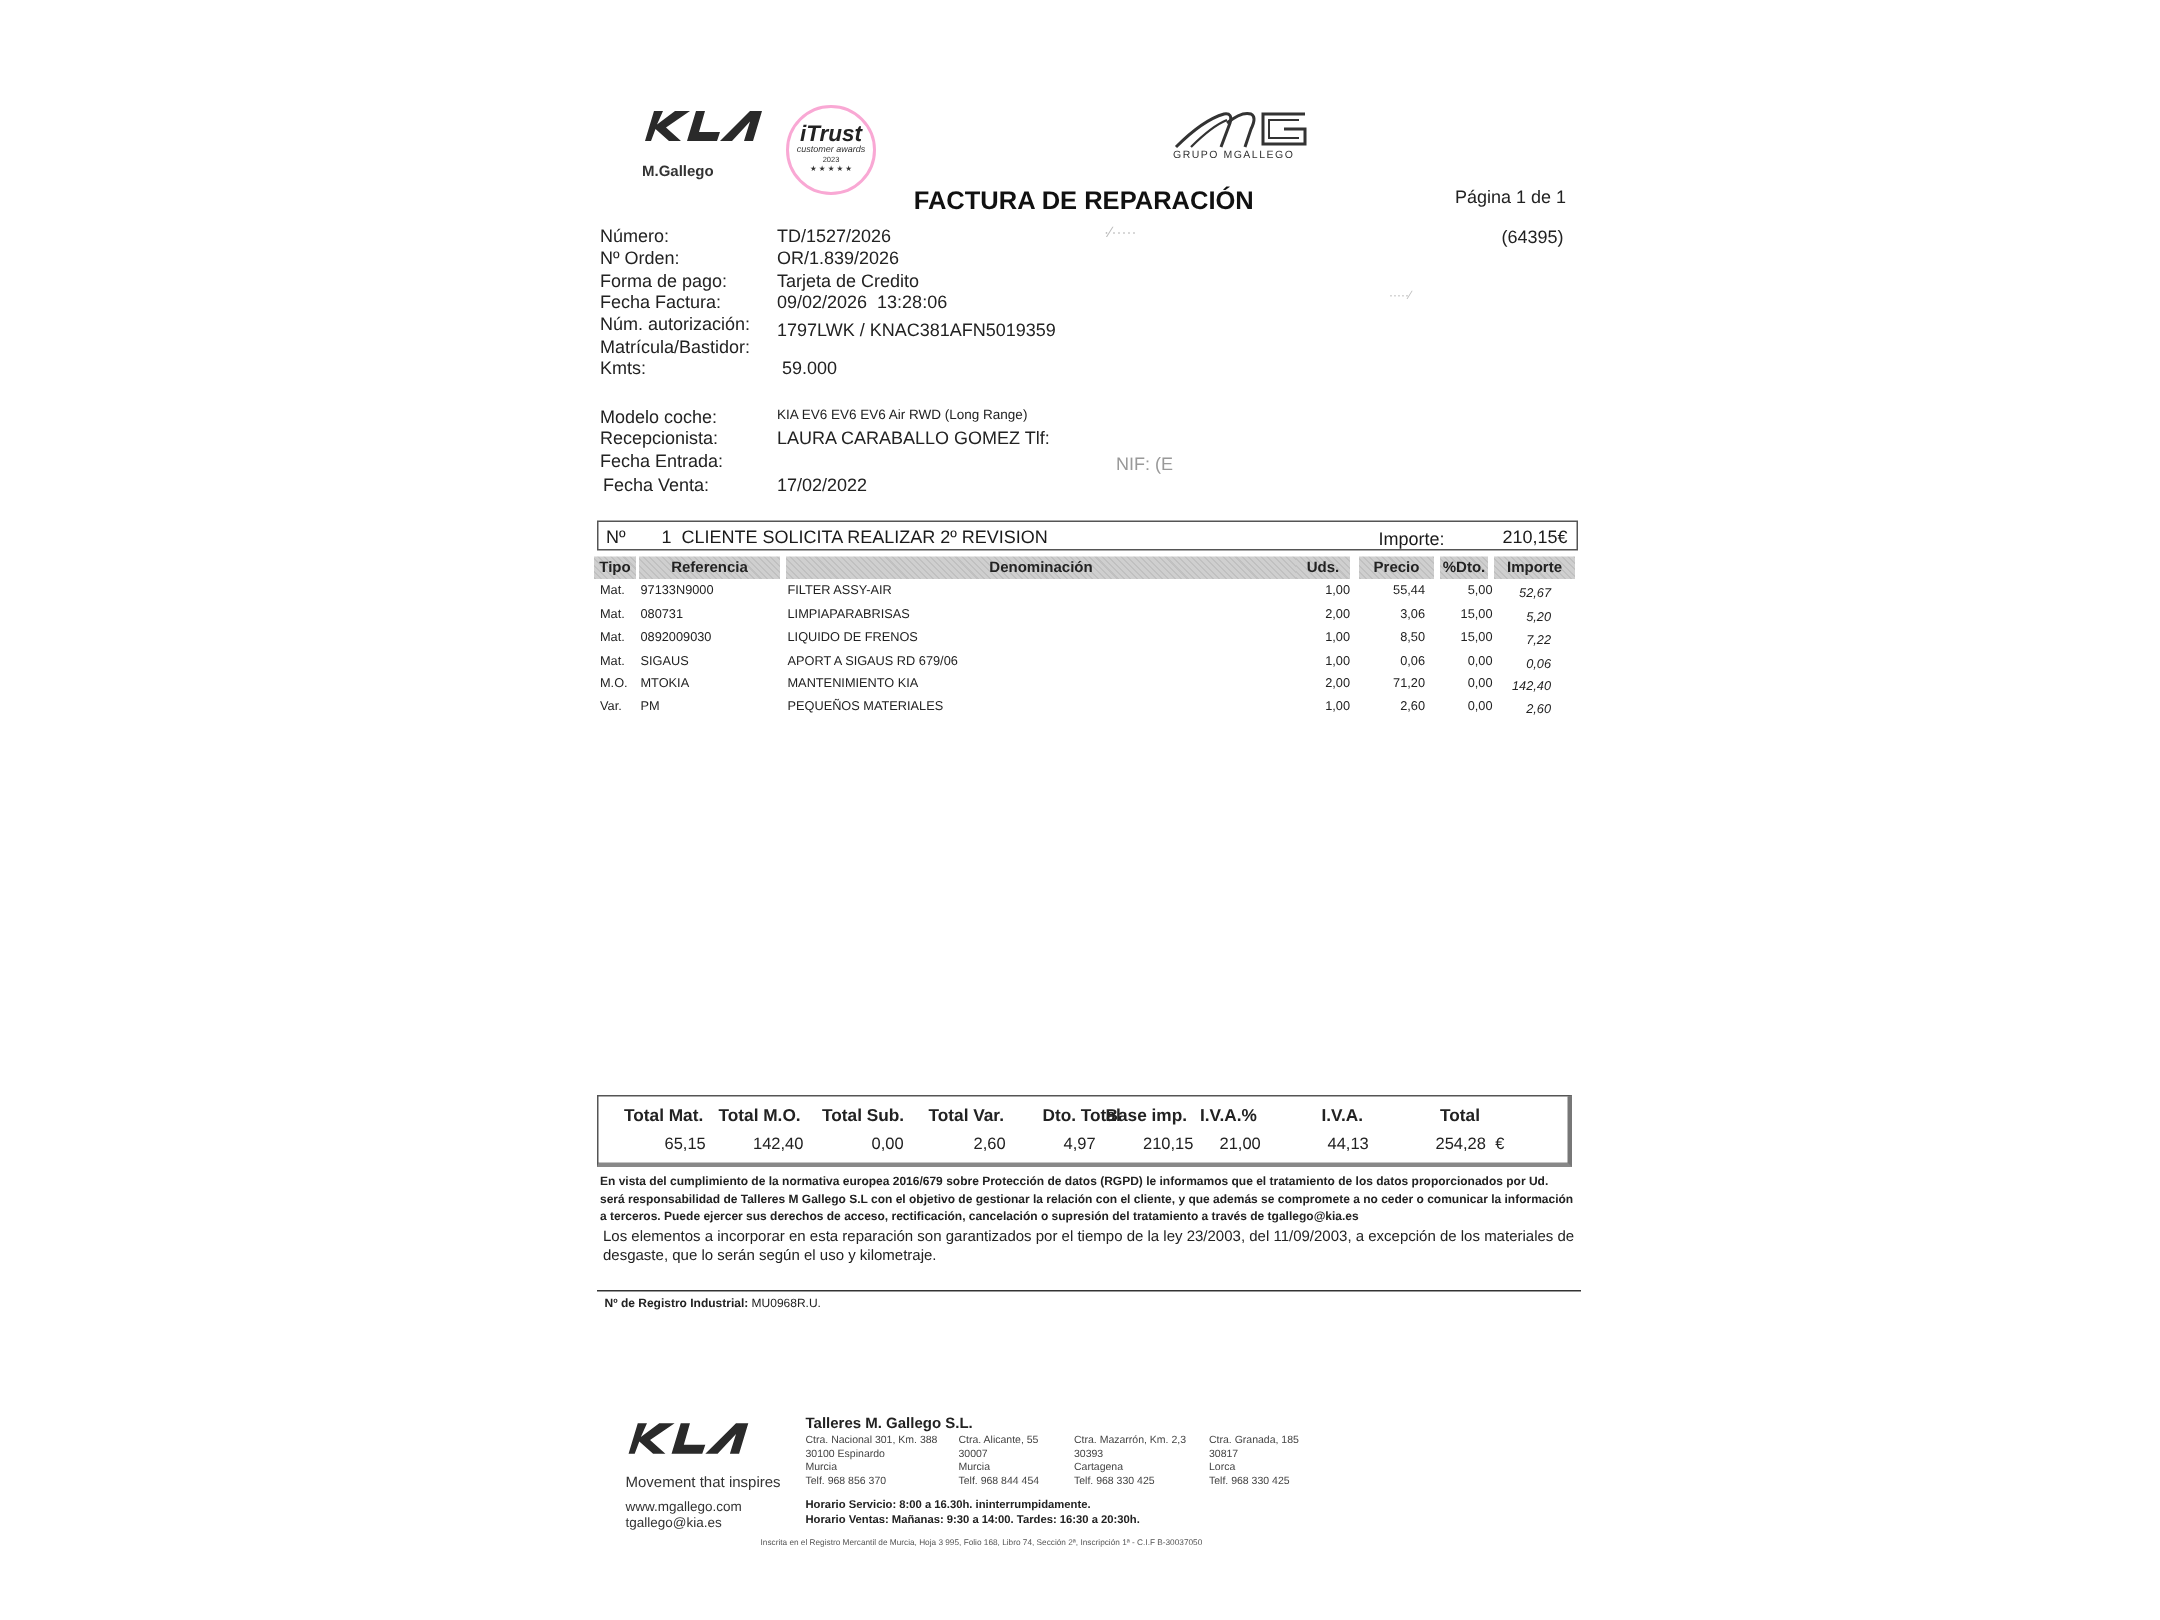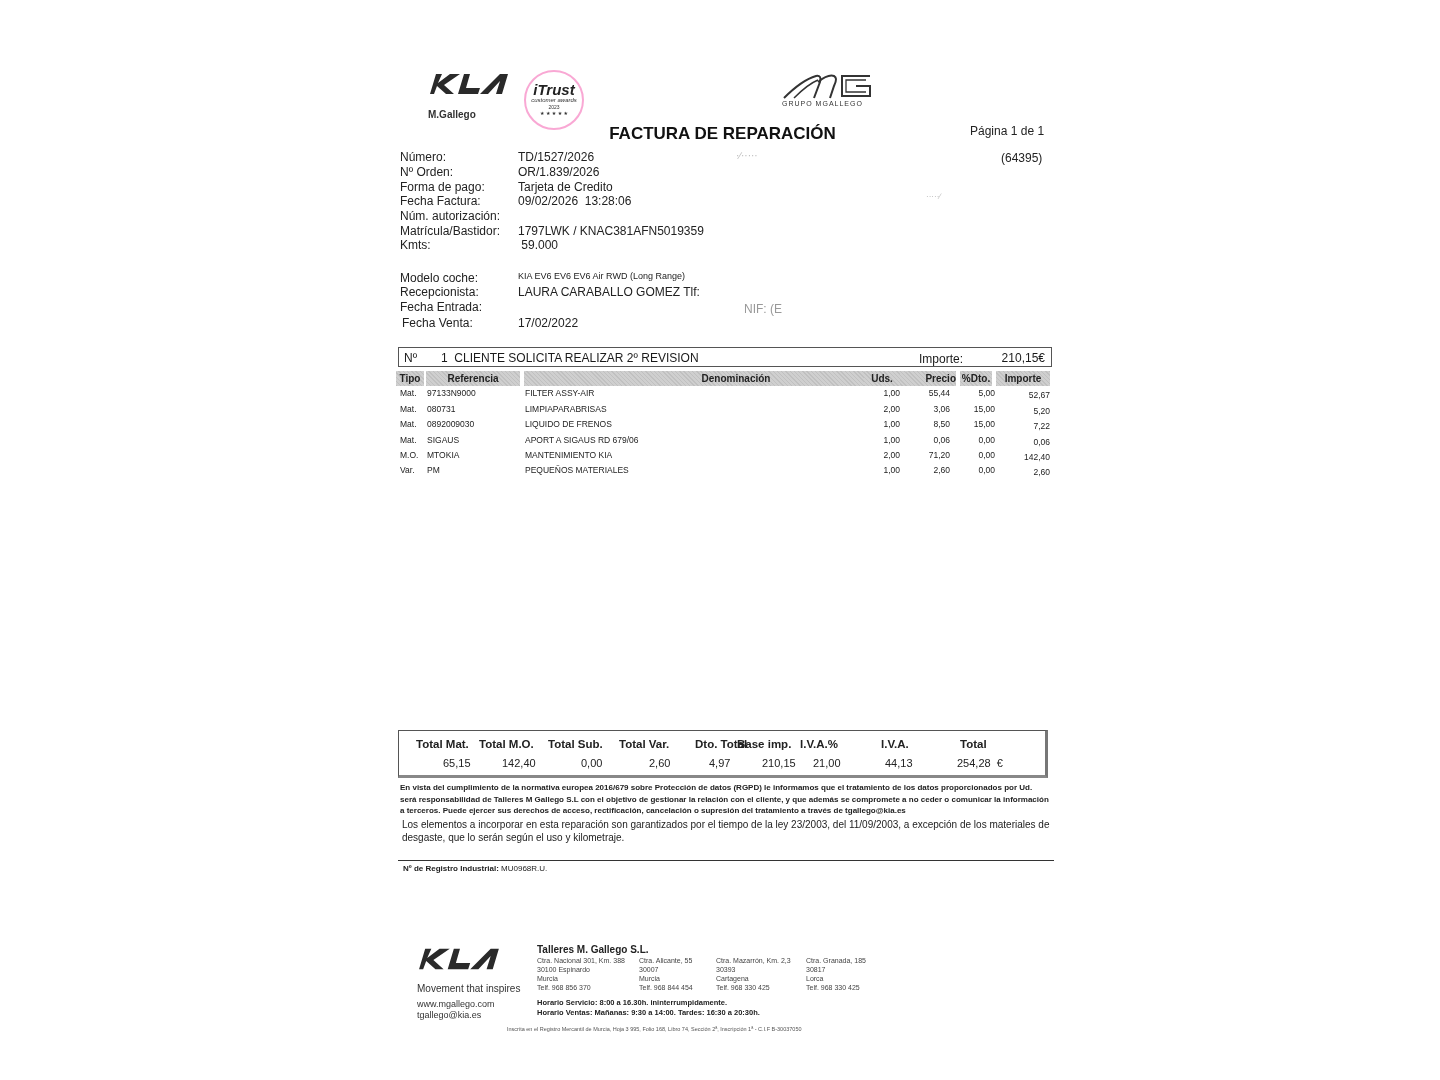--- a/index.html
+++ b/index.html
@@ -39,21 +39,21 @@
 
   
   .row { left: 400px; width: 650px; height: 15px; font-size: 8.5px; color: #222; }
   .row span { position: absolute; top: 0; }
   .c-tipo { left: 0; }
   .c-ref { left: 27px; }
   .c-den { left: 125px; }
   .c-uds { right: 150px; }
   .c-precio { right: 100px; }
   .c-dto { right: 55px; }
-  .c-imp { right: 0; top: 2px !important; }
+  .c-imp { right: 16px; top: 2px !important; font-style: italic; }
 
   
   .totals { left: 398px; top: 730px; width: 650px; height: 48px; border: 1px solid #555; box-sizing: border-box; border-right: 3px solid #777; border-bottom: 3px solid #888; padding-left: 28px; }
   .tot-h { position: absolute; top: 7px; font-size: 11.5px; font-weight: bold; color: #222; }
   .tot-v { position: absolute; top: 26px; font-size: 11px; color: #222; }
 
   .legal-small { left: 400px; top: 782px; width: 650px; font-size: 8px; line-height: 11.5px; color: #222; font-weight: bold; }
   .legal-big { left: 402px; top: 818px; width: 650px; font-size: 10px; line-height: 13px; color: #222; }
   .hr { left: 398px; top: 860px; width: 656px; height: 1px; background: #333; }
   .registro { left: 403px; top: 864px; font-size: 8px; color: #222; }
@@ -101,21 +101,21 @@
 <div class="abs info-value" style="top:150px">TD/1527/2026</div>
 <div class="abs info-label" style="top:165px">Nº Orden:</div>
 <div class="abs info-value" style="top:165px">OR/1.839/2026</div>
 <div class="abs info-label" style="top:180px">Forma de pago:</div>
 <div class="abs info-value" style="top:180px">Tarjeta de Credito</div>
 <div class="abs info-label" style="top:194px">Fecha Factura:</div>
 <div class="abs info-value" style="top:194px; white-space:pre">09/02/2026  13:28:06</div>
 <div class="abs info-label" style="top:209px">Núm. autorización:</div>
 <div class="abs info-value" style="top:209px"></div>
 <div class="abs info-label" style="top:224px">Matrícula/Bastidor:</div>
-<div class="abs info-value" style="top:224px">1797LWK / KNAC381AFN5019359</div>
+<div class="abs info-value" style="top:213px">1797LWK / KNAC381AFN5019359</div>
 <div class="abs info-label" style="top:238px">Kmts:</div>
 <div class="abs info-value" style="top:238px; white-space:pre"> 59.000</div>
 
 <div class="abs faded" style="left:736px; top:150px; font-size:10px;">·∕·····</div>
 <div class="abs" style="left:1001px; top:151px; font-size:12px; color:#222;">(64395)</div>
 <div class="abs faded" style="left:926px; top:192px; font-size:8px;">·····∕</div>
 
 <div class="abs info-label" style="top:271px">Modelo coche:</div>
 <div class="abs info-value small" style="top:271px">KIA EV6 EV6 EV6 Air RWD (Long Range)</div>
 <div class="abs info-label" style="top:285px">Recepcionista:</div>
@@ -129,23 +129,23 @@
 <div class="abs item-box">
   <span class="no">Nº</span>
   <span class="desc" style="white-space:pre">1  CLIENTE SOLICITA REALIZAR 2º REVISION</span>
   <span class="imp-lbl">Importe:</span>
   <span class="imp-val">210,15€</span>
 </div>
 
 <div class="abs thead" style="left:396px; width:656px;">
   <div class="th" style="left:0; width:28px;">Tipo</div>
   <div class="th" style="left:30px; width:94px;">Referencia</div>
-  <div class="th" style="left:128px; width:340px;padding-left:42px;">Denominación</div>
+  <div class="th" style="left:128px; width:340px;">Denominación</div>
   <div class="th" style="left:468px; width:36px;">Uds.</div>
-  <div class="th" style="left:510px; width:50px;text-align:right;">Precio</div>
+  <div class="th" style="left:510px; width:50px;">Precio</div>
   <div class="th" style="left:564px; width:32px;">%Dto.</div>
   <div class="th" style="left:600px; width:54px;">Importe</div>
 </div>
 
 <div class="abs row" style="top:388px">
   <span class="c-tipo">Mat.</span>
   <span class="c-ref">97133N9000</span>
   <span class="c-den">FILTER ASSY-AIR</span>
   <span class="c-uds">1,00</span>
   <span class="c-precio">55,44</span>

